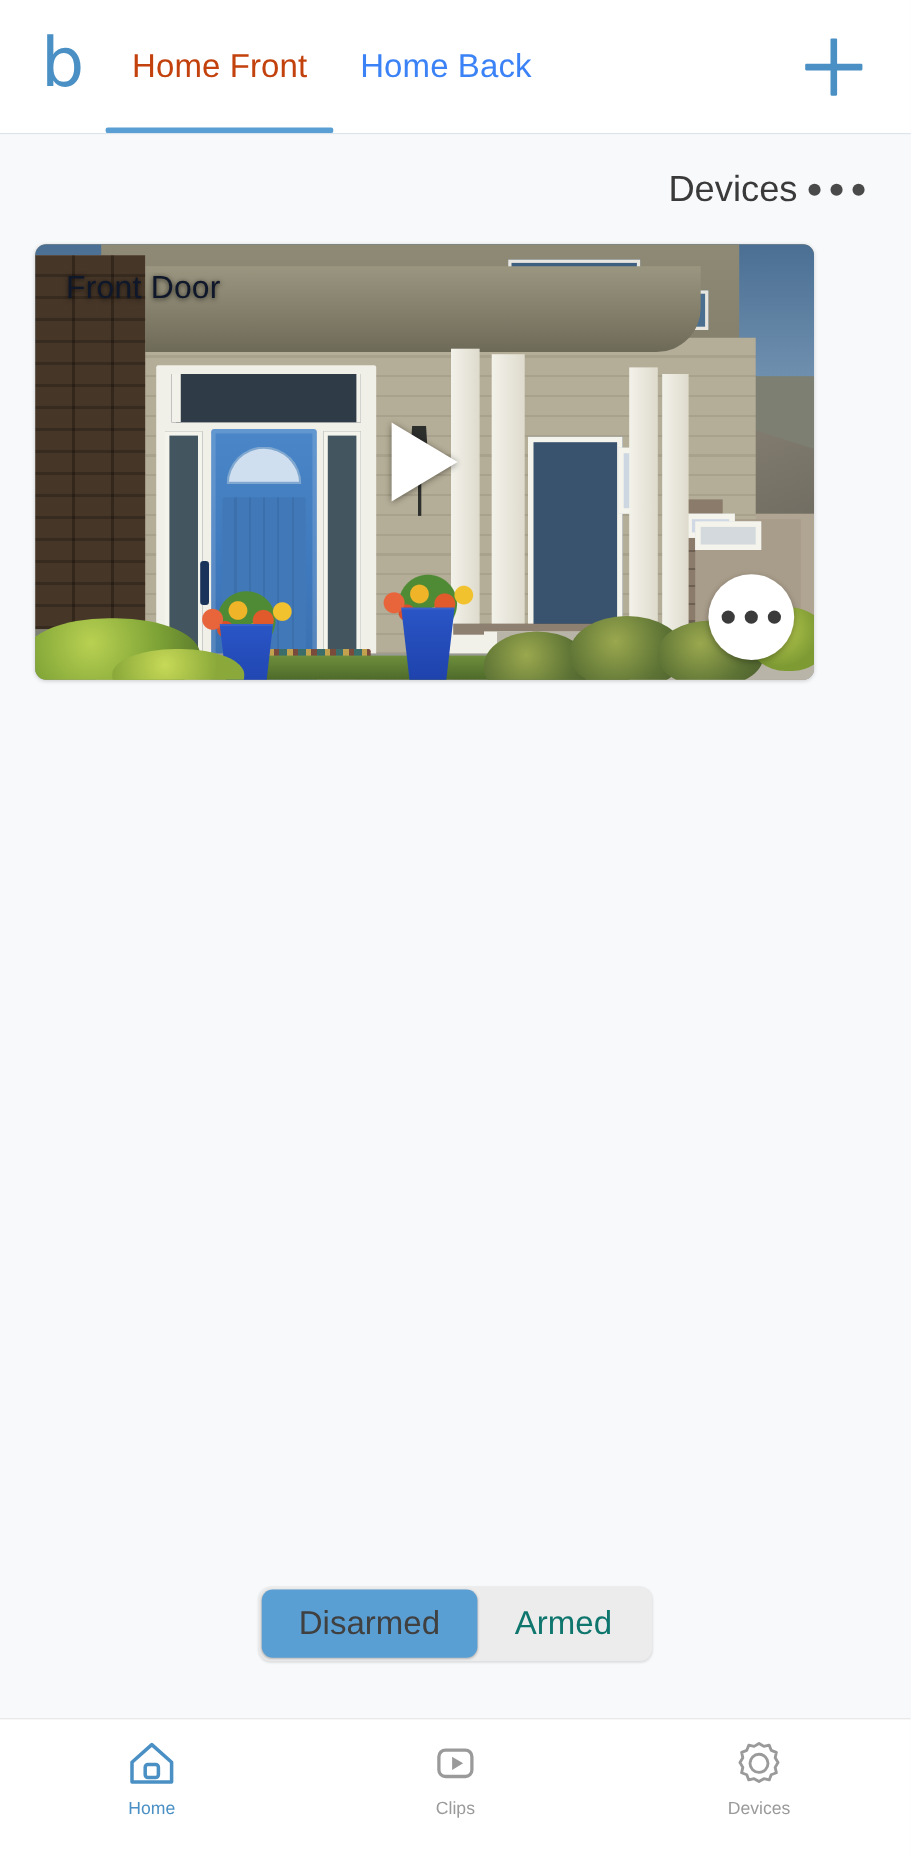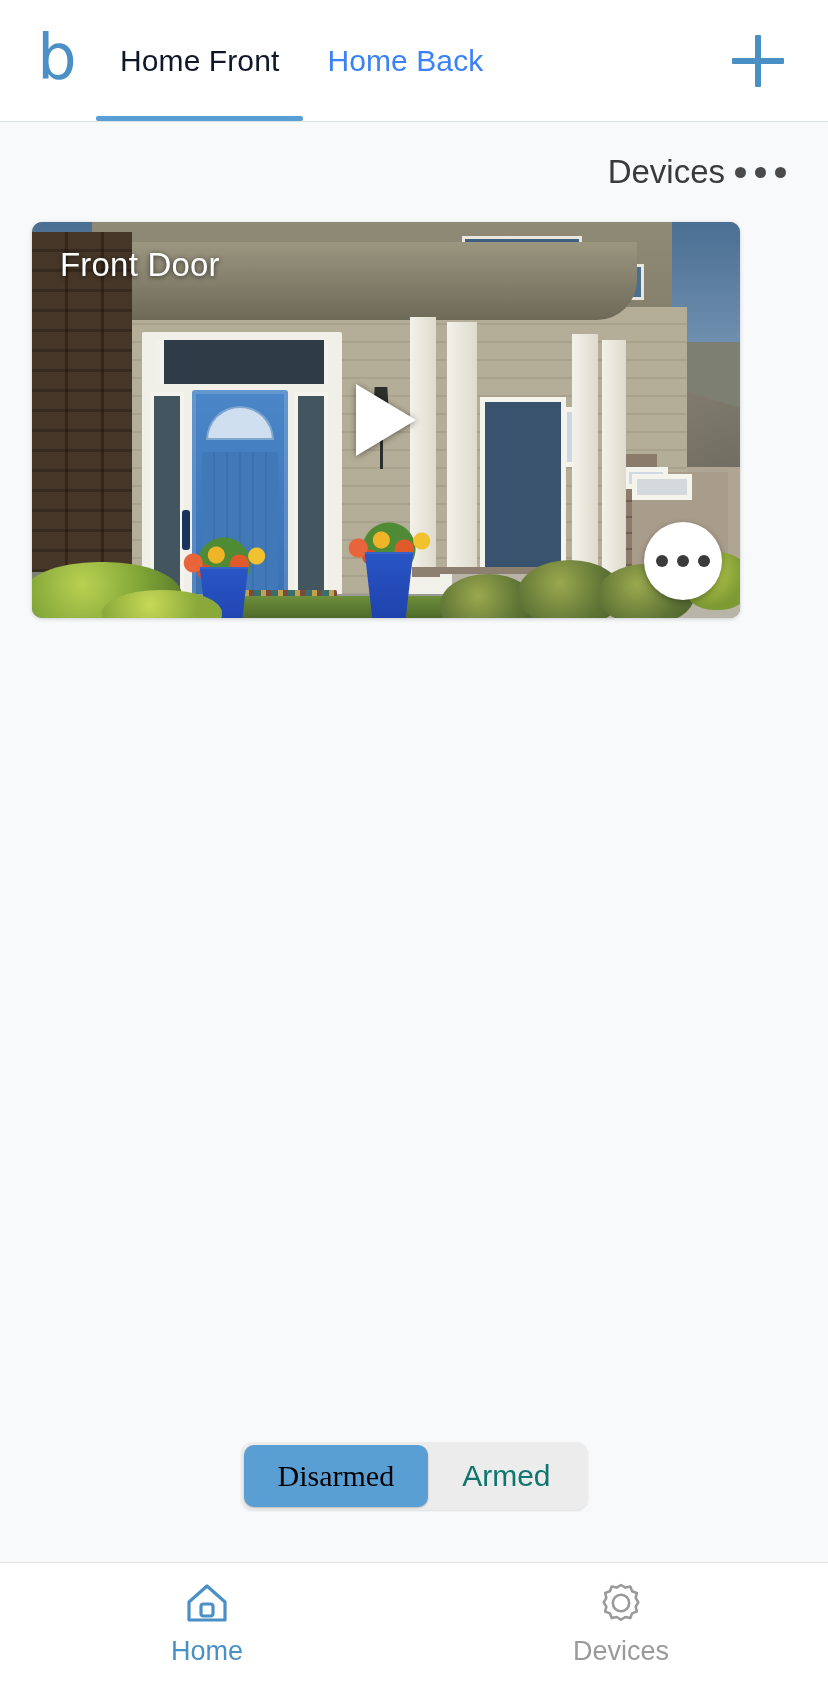--- a/index.html
+++ b/index.html
@@ -20,21 +20,21 @@
   .logo {
     width:62px; margin-left:26px; font-size:62px; line-height:0.85;
     color:#4a90c4; font-weight:400; font-family:"DejaVu Sans", sans-serif;
     text-align:center; padding-bottom:6px;
   }
   .tabs { display:flex; align-items:stretch; height:100%; margin-left:8px; }
   .tab {
     display:flex; align-items:center; padding:0 24px; position:relative;
     font-size:30px; color:#3b82f6; letter-spacing:.1px;
   }
-  .tab.active { color:#0f172a; }
+  .tab.active { color:#c2410c; }
   .tab.active::after {
     content:""; position:absolute; left:0; right:0; bottom:0;
     height:5px; background:#5a9fd4; border-radius:2px;
   }
   .plus-btn {
     position:absolute; right:40px; top:50%; transform:translateY(-50%);
     width:60px; height:60px;
   }
   .plus-btn::before, .plus-btn::after {
     content:""; position:absolute; background:#4a90c4; border-radius:1px;
@@ -169,21 +169,21 @@
   
   .bush-l { position:absolute; left:-10px; top:340px; width:160px; height:70px;
       border-radius:48%;
       background:radial-gradient(circle at 38% 32%, #b9d152, #7ea336 55%, #55732a); }
   .bush-l2 { position:absolute; left:70px; top:368px; width:120px; height:48px; border-radius:48%;
       background:radial-gradient(circle at 40% 30%, #c7d957, #8aa93a 60%); }
   .grass-b { position:absolute; left:210px; bottom:0; width:330px; height:22px;
       background:linear-gradient(180deg,#6e8f3c,#4e6a2a); }
 
   .cam-label {
-    position:absolute; left:28px; top:24px; font-size:33px; color:#ffffff;
+    position:absolute; left:28px; top:24px; font-size:29px; color:#0f172a;
     text-shadow:0 1px 5px rgba(0,0,0,.65); letter-spacing:.2px; z-index:5;
   }
   .play-btn {
     position:absolute; left:50%; top:50%; transform:translate(-50%,-50%);
     width:0; height:0; border-style:solid; border-width:36px 0 36px 60px;
     border-color:transparent transparent transparent #ffffff;
     filter:drop-shadow(0 1px 3px rgba(0,0,0,.45)); z-index:5;
   }
   .cam-more {
     position:absolute; right:18px; bottom:18px; width:78px; height:78px;
@@ -198,29 +198,29 @@
   
   .arm-wrap { flex:0 0 auto; display:flex; justify-content:center; padding-bottom:52px; }
   .seg {
     display:flex; background:#ececec; border-radius:12px; padding:3px;
     box-shadow:0 1px 2px rgba(0,0,0,.10);
   }
   .seg-item {
     padding:14px 34px; font-size:30px; border-radius:10px; color:#0f766e;
     display:flex; align-items:center; justify-content:center; min-width:140px;
   }
-  .seg-item.active { background:#5a9fd4; color:#000000; box-shadow:0 1px 2px rgba(0,0,0,.22);font-family:Liberation Serif, serif; }
+  .seg-item.active { background:#5a9fd4; color:#404040; box-shadow:0 1px 2px rgba(0,0,0,.22); }
 
   
   .bottomnav {
     flex:0 0 auto; height:128px; background:#ffffff; border-top:1px solid #e3e3e3;
     display:flex; align-items:flex-start; padding-top:16px;
   }
   .nav-item { flex:1; display:flex; flex-direction:column; align-items:center; gap:9px; }
-  .nav-label { font-size:27px; color:#9a9a9a; }
+  .nav-label { font-size:16px; color:#9a9a9a; }
   .nav-item.active .nav-label { color:#4a90c4; }
   .nav-ico { width:48px; height:48px; display:block; }
 </style>
 </head>
 <body>
 
 <div class="app">
 
   <div class="topbar">
     <div class="logo">b</div>
@@ -328,20 +328,27 @@
   <div class="bottomnav">
 
     <div class="nav-item active">
       <svg class="nav-ico" viewBox="0 0 48 48">
         <path d="M6 23 L24 7 L42 23 L42 41 L6 41 Z" fill="none" stroke="#4a90c4" stroke-width="3.2" stroke-linejoin="round" stroke-linecap="round"></path>
         <rect x="18" y="25" width="12" height="12" rx="2.5" fill="none" stroke="#4a90c4" stroke-width="3.2"></rect>
       </svg>
       <span class="nav-label">Home</span>
     </div>
 
+    <div class="nav-item">
+      <svg class="nav-ico" viewBox="0 0 48 48">
+        <rect x="9" y="12" width="30" height="24" rx="6" fill="none" stroke="#9a9a9a" stroke-width="3"></rect>
+        <path d="M21 18 L31 24 L21 30 Z" fill="#9a9a9a"></path>
+      </svg>
+      <span class="nav-label">Clips</span>
+    </div>
 
     <div class="nav-item">
       <svg class="nav-ico" viewBox="0 0 48 48">
         <path d="M24 6 l4.4 2.6 4.9-1.1 1.8 4.7 4.7 1.8 -1.1 4.9 2.6 4.4 -2.6 4.4 1.1 4.9 -4.7 1.8 -1.8 4.7 -4.9-1.1 -4.4 2.6 -4.4-2.6 -4.9 1.1 -1.8-4.7 -4.7-1.8 1.1-4.9 -2.6-4.4 2.6-4.4 -1.1-4.9 4.7-1.8 1.8-4.7 4.9 1.1 Z" fill="none" stroke="#9a9a9a" stroke-width="2.6" stroke-linejoin="round"></path>
         <circle cx="24" cy="24" r="8.2" fill="none" stroke="#9a9a9a" stroke-width="2.6"></circle>
       </svg>
       <span class="nav-label">Devices</span>
     </div>
 
   </div>

